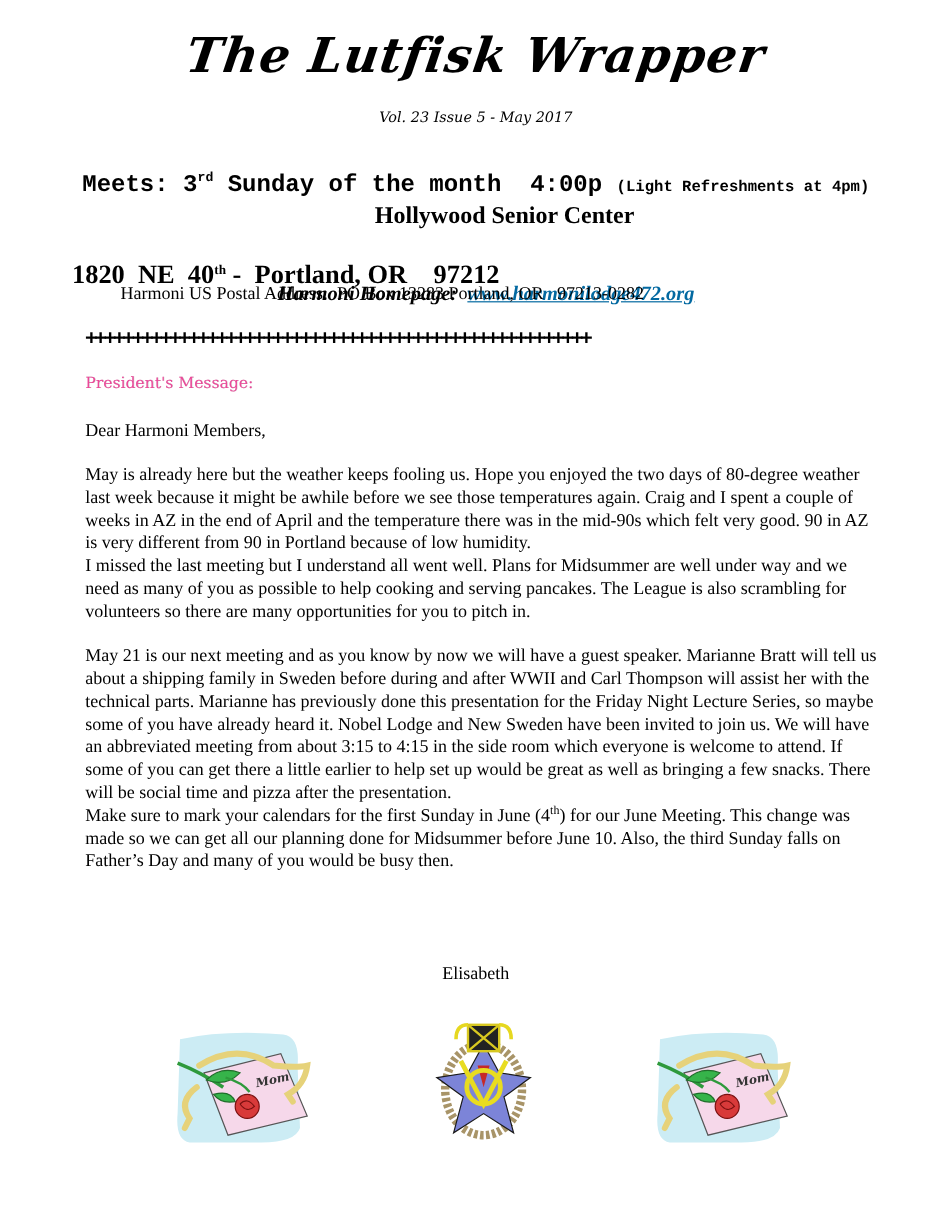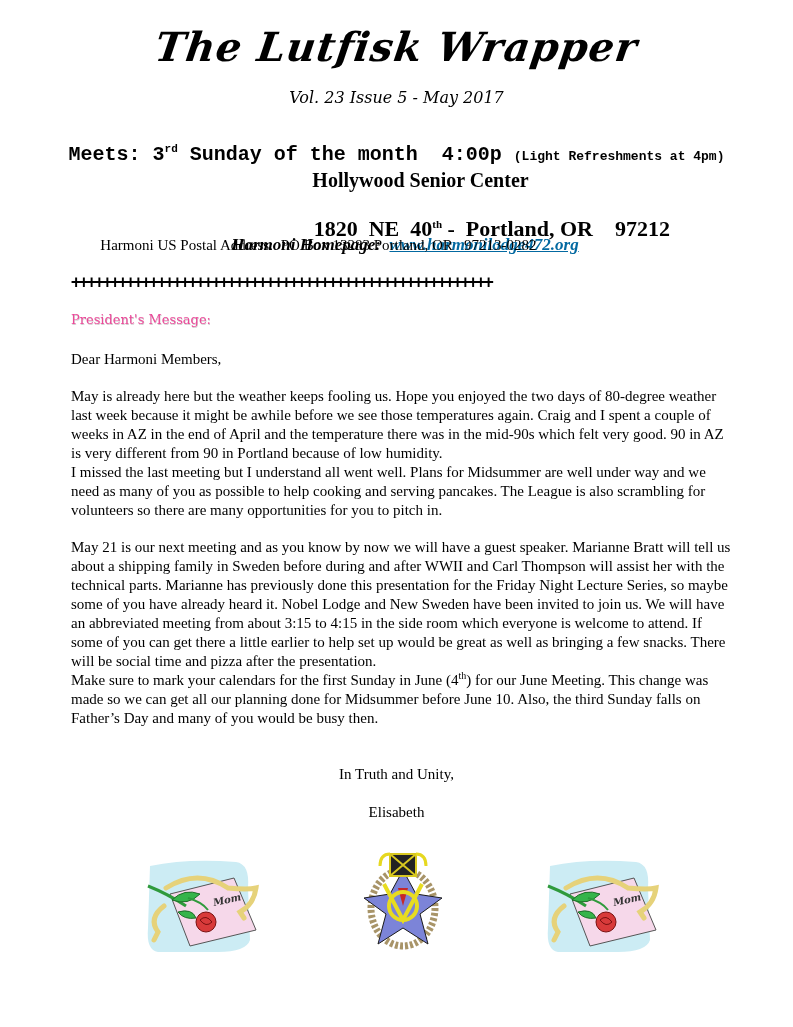--- a/index.html
+++ b/index.html
@@ -3,31 +3,31 @@
   <meta charset="utf-8">
   <style>
     html, body { margin: 0; padding: 0; background: #ffffff; }
     body { width: 793px; height: 1027px; position: relative; overflow: hidden; color: #000; }
     .page { position: absolute; left: 0; top: 0; width: 793px; height: 1027px; }
 
     .masthead { position: absolute; left: 0; top: 22px; width: 793px; text-align: center;
       font-family: "DejaVu Serif", serif; font-style: italic; font-weight: bold;
       font-size: 40px; letter-spacing: 1px; line-height: 50px; transform: skewX(-8deg); }
     .issue { position: absolute; left: 0; top: 88px; width: 793px; text-align: center;
-      font-family: "DejaVu Serif", serif; font-style: italic; font-size: 16px; line-height: 20px; }
+      font-family: "DejaVu Serif", serif; font-style: italic; font-size: 12px; line-height: 20px; }
     .org { position: absolute; left: 0; top: 110px; width: 793px; text-align: center;
       font-family: "Liberation Serif", serif; font-weight: bold; font-size: 26px; line-height: 30px; }
     .meets { position: absolute; left: 0; top: 143px; width: 793px; text-align: center;
       font-family: Liberation Mono, monospace; font-weight: bold; font-size: 20px; line-height: 24px; }
     .meets .small { font-size: 13px; }
     .meets sup, .addr sup { font-size: 11px; vertical-align: 8px; line-height: 0; }
     .venue { position: absolute; left: 0; top: 168px; width: 793px; text-align: center;
       font-family: "Liberation Serif", serif; font-weight: bold; font-size: 20px; line-height: 24px; padding-left: 24px; }
-    .addr { position: absolute; left: 0; top: 190px; width: 670px; text-align: right;
-      font-family: "Liberation Serif", serif; font-weight: bold; font-size: 22px; line-height: 26px; white-space: pre; }
+    .addr { position: absolute; left: 0; top: 190px; width: 670px; text-align: left;
+      font-family: "Liberation Serif", serif; font-weight: bold; font-size: 22px; line-height: 26px; white-space: pre; padding-left: 38px; }
     .homepage { position: absolute; left: 0; top: 215px; width: 793px; text-align: center;
       font-family: "Liberation Serif", serif; font-weight: bold; font-style: italic; font-size: 17px; line-height: 20px; white-space: pre; }
     .homepage a { color: #1a1adc; text-decoration: underline; }
     .postal { position: absolute; left: 0; top: 236px; width: 637px; text-align: center;
       font-family: "Liberation Serif", serif; font-size: 15px; line-height: 18px; white-space: pre; }
 
     .divider { position: absolute; left: 71px; top: 272px; width: 660px;
       font-family: "DejaVu Sans Mono", monospace; font-weight: bold; font-size: 17px; line-height: 20px;
       letter-spacing: -2.45px; white-space: nowrap; overflow: hidden; }
 
@@ -86,21 +86,20 @@
   <div class="body-text para1">
     <p>May is already here but the weather keeps fooling us. Hope you enjoyed the two days of 80-degree weather last week because it might be awhile before we see those temperatures again. Craig and I spent a couple of weeks in AZ in the end of April and the temperature there was in the mid-90s which felt very good. 90 in AZ is very different from 90 in Portland because of low humidity.</p>
     <p>I missed the last meeting but I understand all went well. Plans for Midsummer are well under way and we need as many of you as possible to help cooking and serving pancakes. The League is also scrambling for volunteers so there are many opportunities for you to pitch in.</p>
   </div>
 
   <div class="body-text para2">
     <p>May 21 is our next meeting and as you know by now we will have a guest speaker. Marianne Bratt will tell us about a shipping family in Sweden before during and after WWII and Carl Thompson will assist her with the technical parts. Marianne has previously done this presentation for the Friday Night Lecture Series, so maybe some of you have already heard it. Nobel Lodge and New Sweden have been invited to join us. We will have an abbreviated meeting from about 3:15 to 4:15 in the side room which everyone is welcome to attend. If some of you can get there a little earlier to help set up would be great as well as bringing a few snacks. There will be social time and pizza after the presentation.</p>
     <p><span>Make sure to mark your calendars for the first Sunday in June (4</span><sup>th</sup><span>) for our June Meeting. This change was made so we can get all our planning done for Midsummer before June 10. Also, the third Sunday falls on Father’s Day and many of you would be busy then.</span></p>
   </div>
 
-  <div class="closing closing-1">In Truth and Unity,</div>
   <div class="closing closing-2">Elisabeth</div>
 
   <div class="clip clip-left">
     <svg width="150" height="115" viewBox="0 0 150 115">
       <path d="M22 18 Q60 10 108 14 Q122 16 120 40 L122 92 Q118 104 90 104 L30 104 Q18 102 20 80 Z" fill="#ccecf4"></path>
       <path d="M42 46 L106 30 L128 82 L62 98 Z" fill="#f6d8ea" stroke="#555" stroke-width="1"></path>
       <path d="M38 40 Q70 20 100 40 Q120 42 128 40 Q126 56 112 64 L116 70" fill="none" stroke="#e6d27a" stroke-width="5" stroke-linecap="round"></path>
       <path d="M36 58 Q20 70 30 84 L26 92" fill="none" stroke="#e6d27a" stroke-width="5" stroke-linecap="round"></path>
       <path d="M20 38 Q40 46 58 58" fill="none" stroke="#2e9a3c" stroke-width="3"></path>
       <path d="M44 52 Q56 40 72 46 Q60 58 44 52 Z" fill="#36b44a" stroke="#1f6e2a" stroke-width="1"></path>

